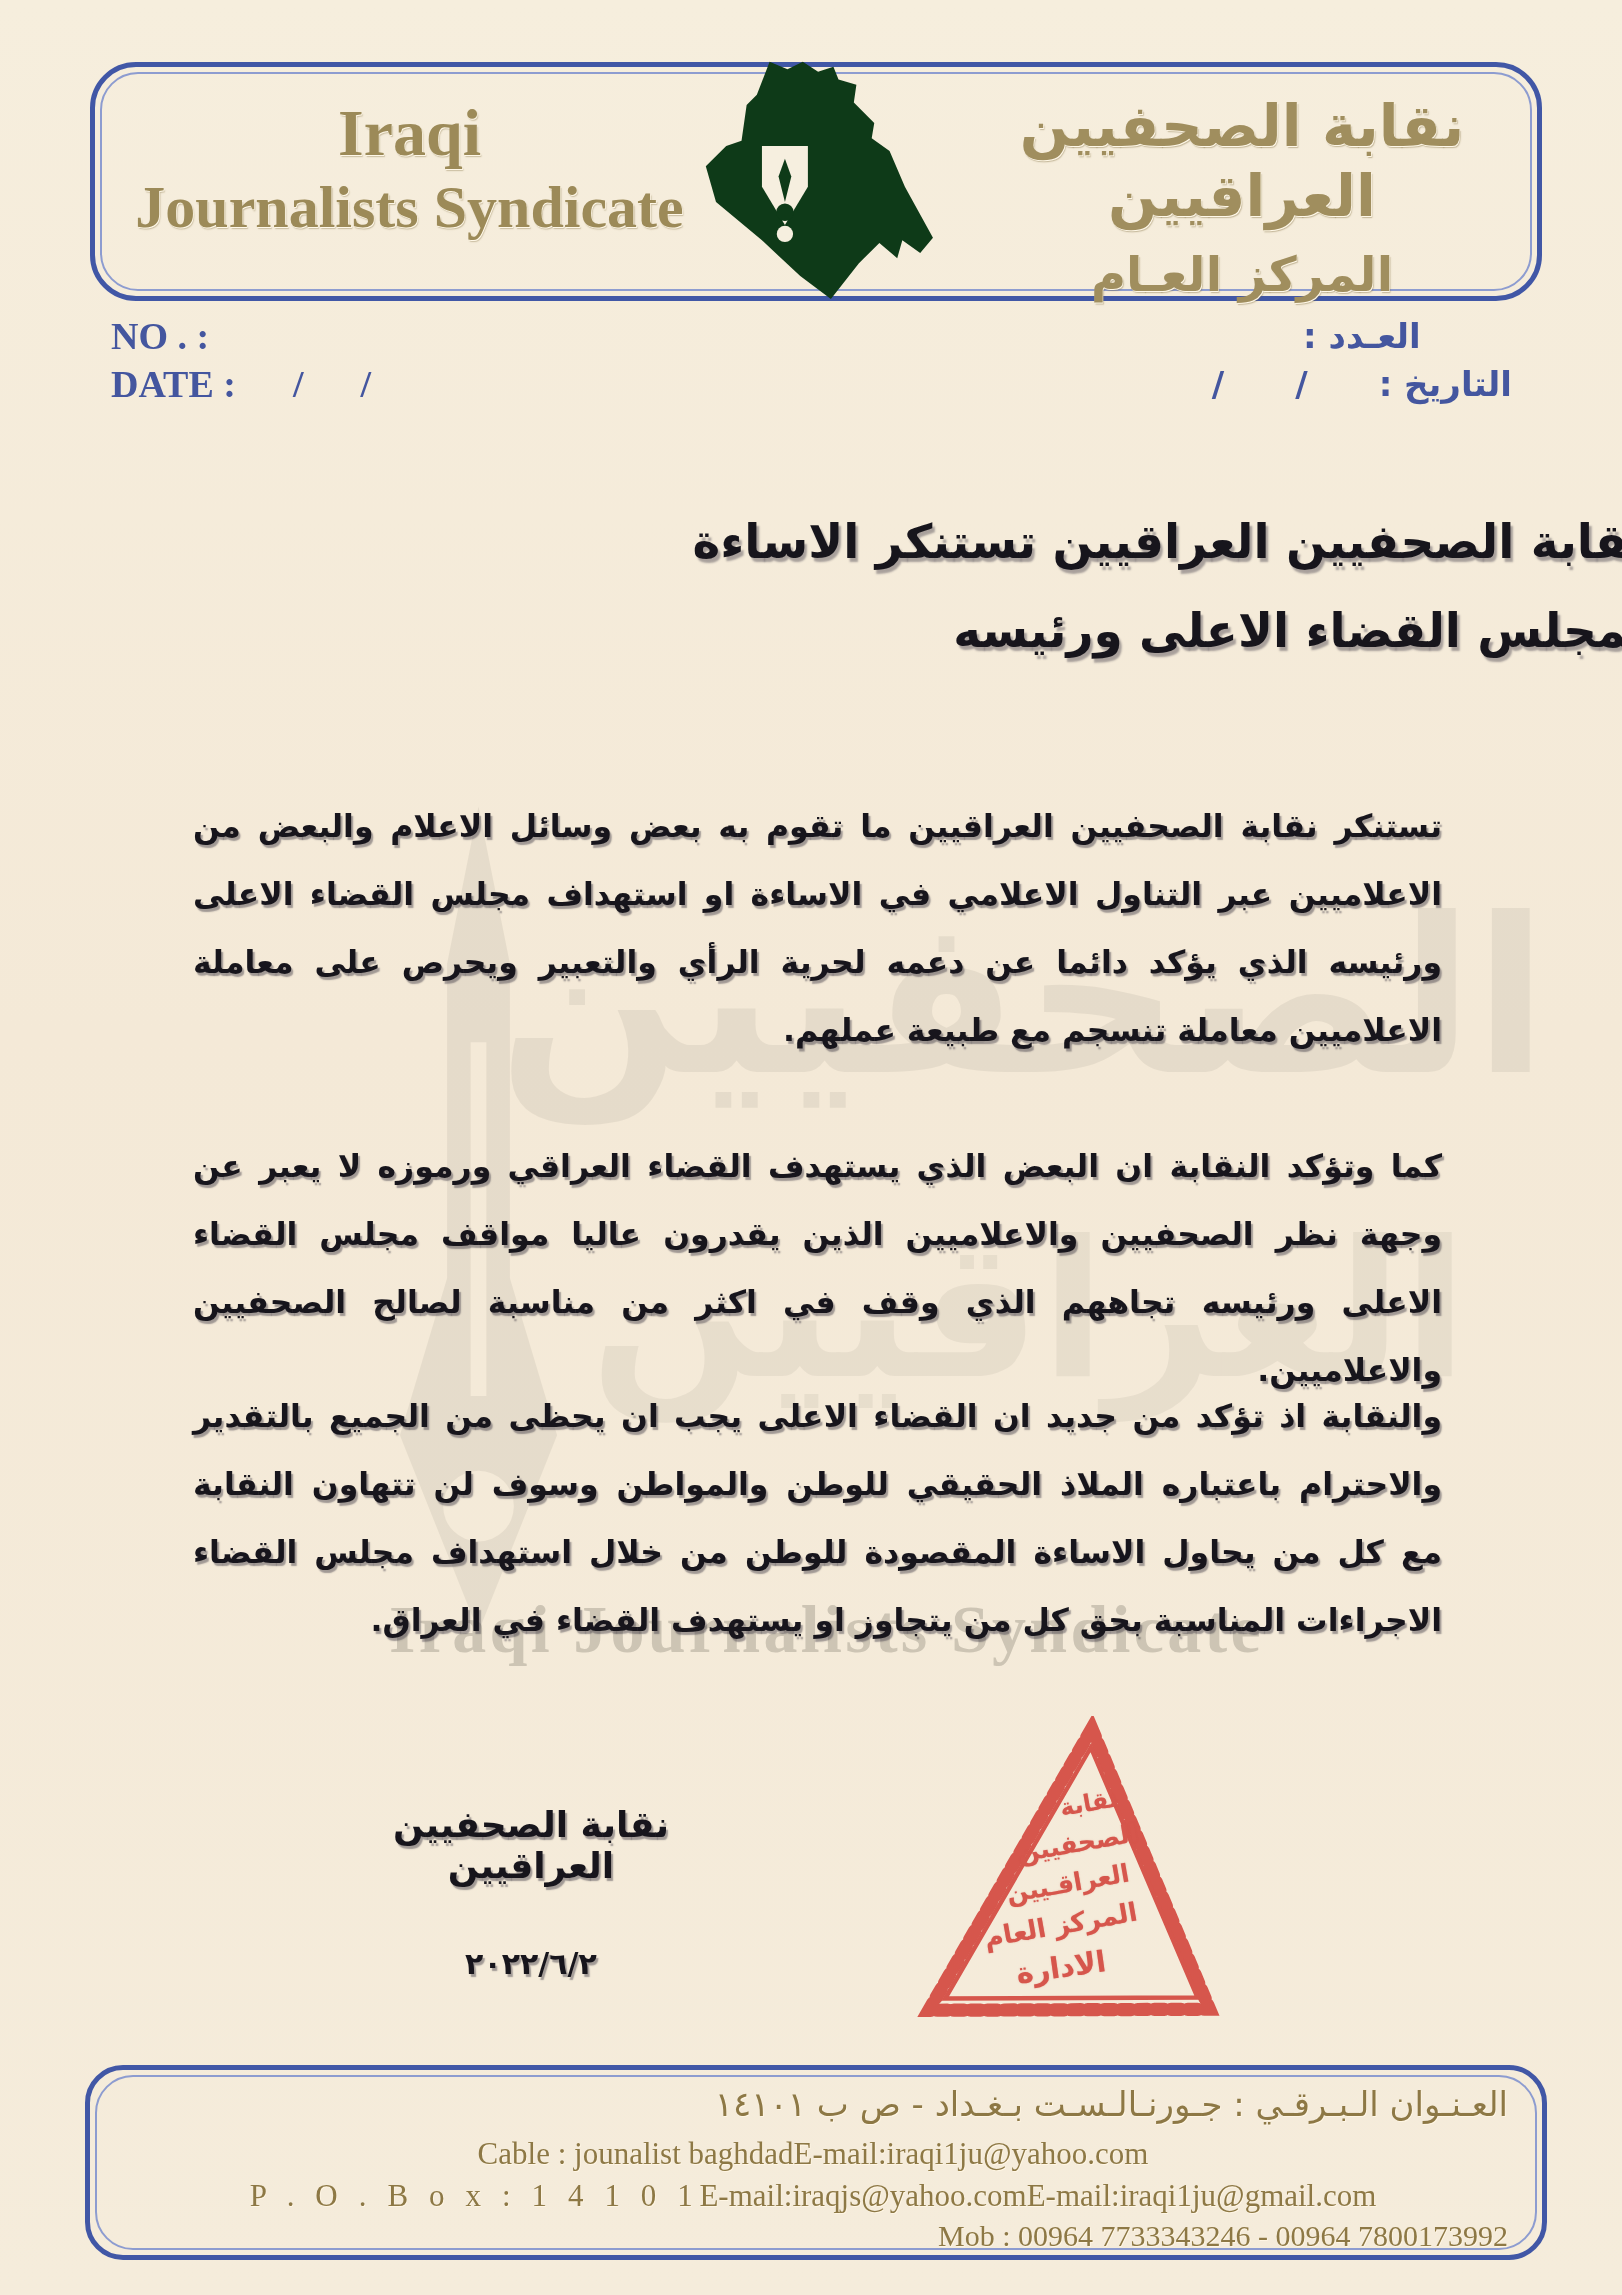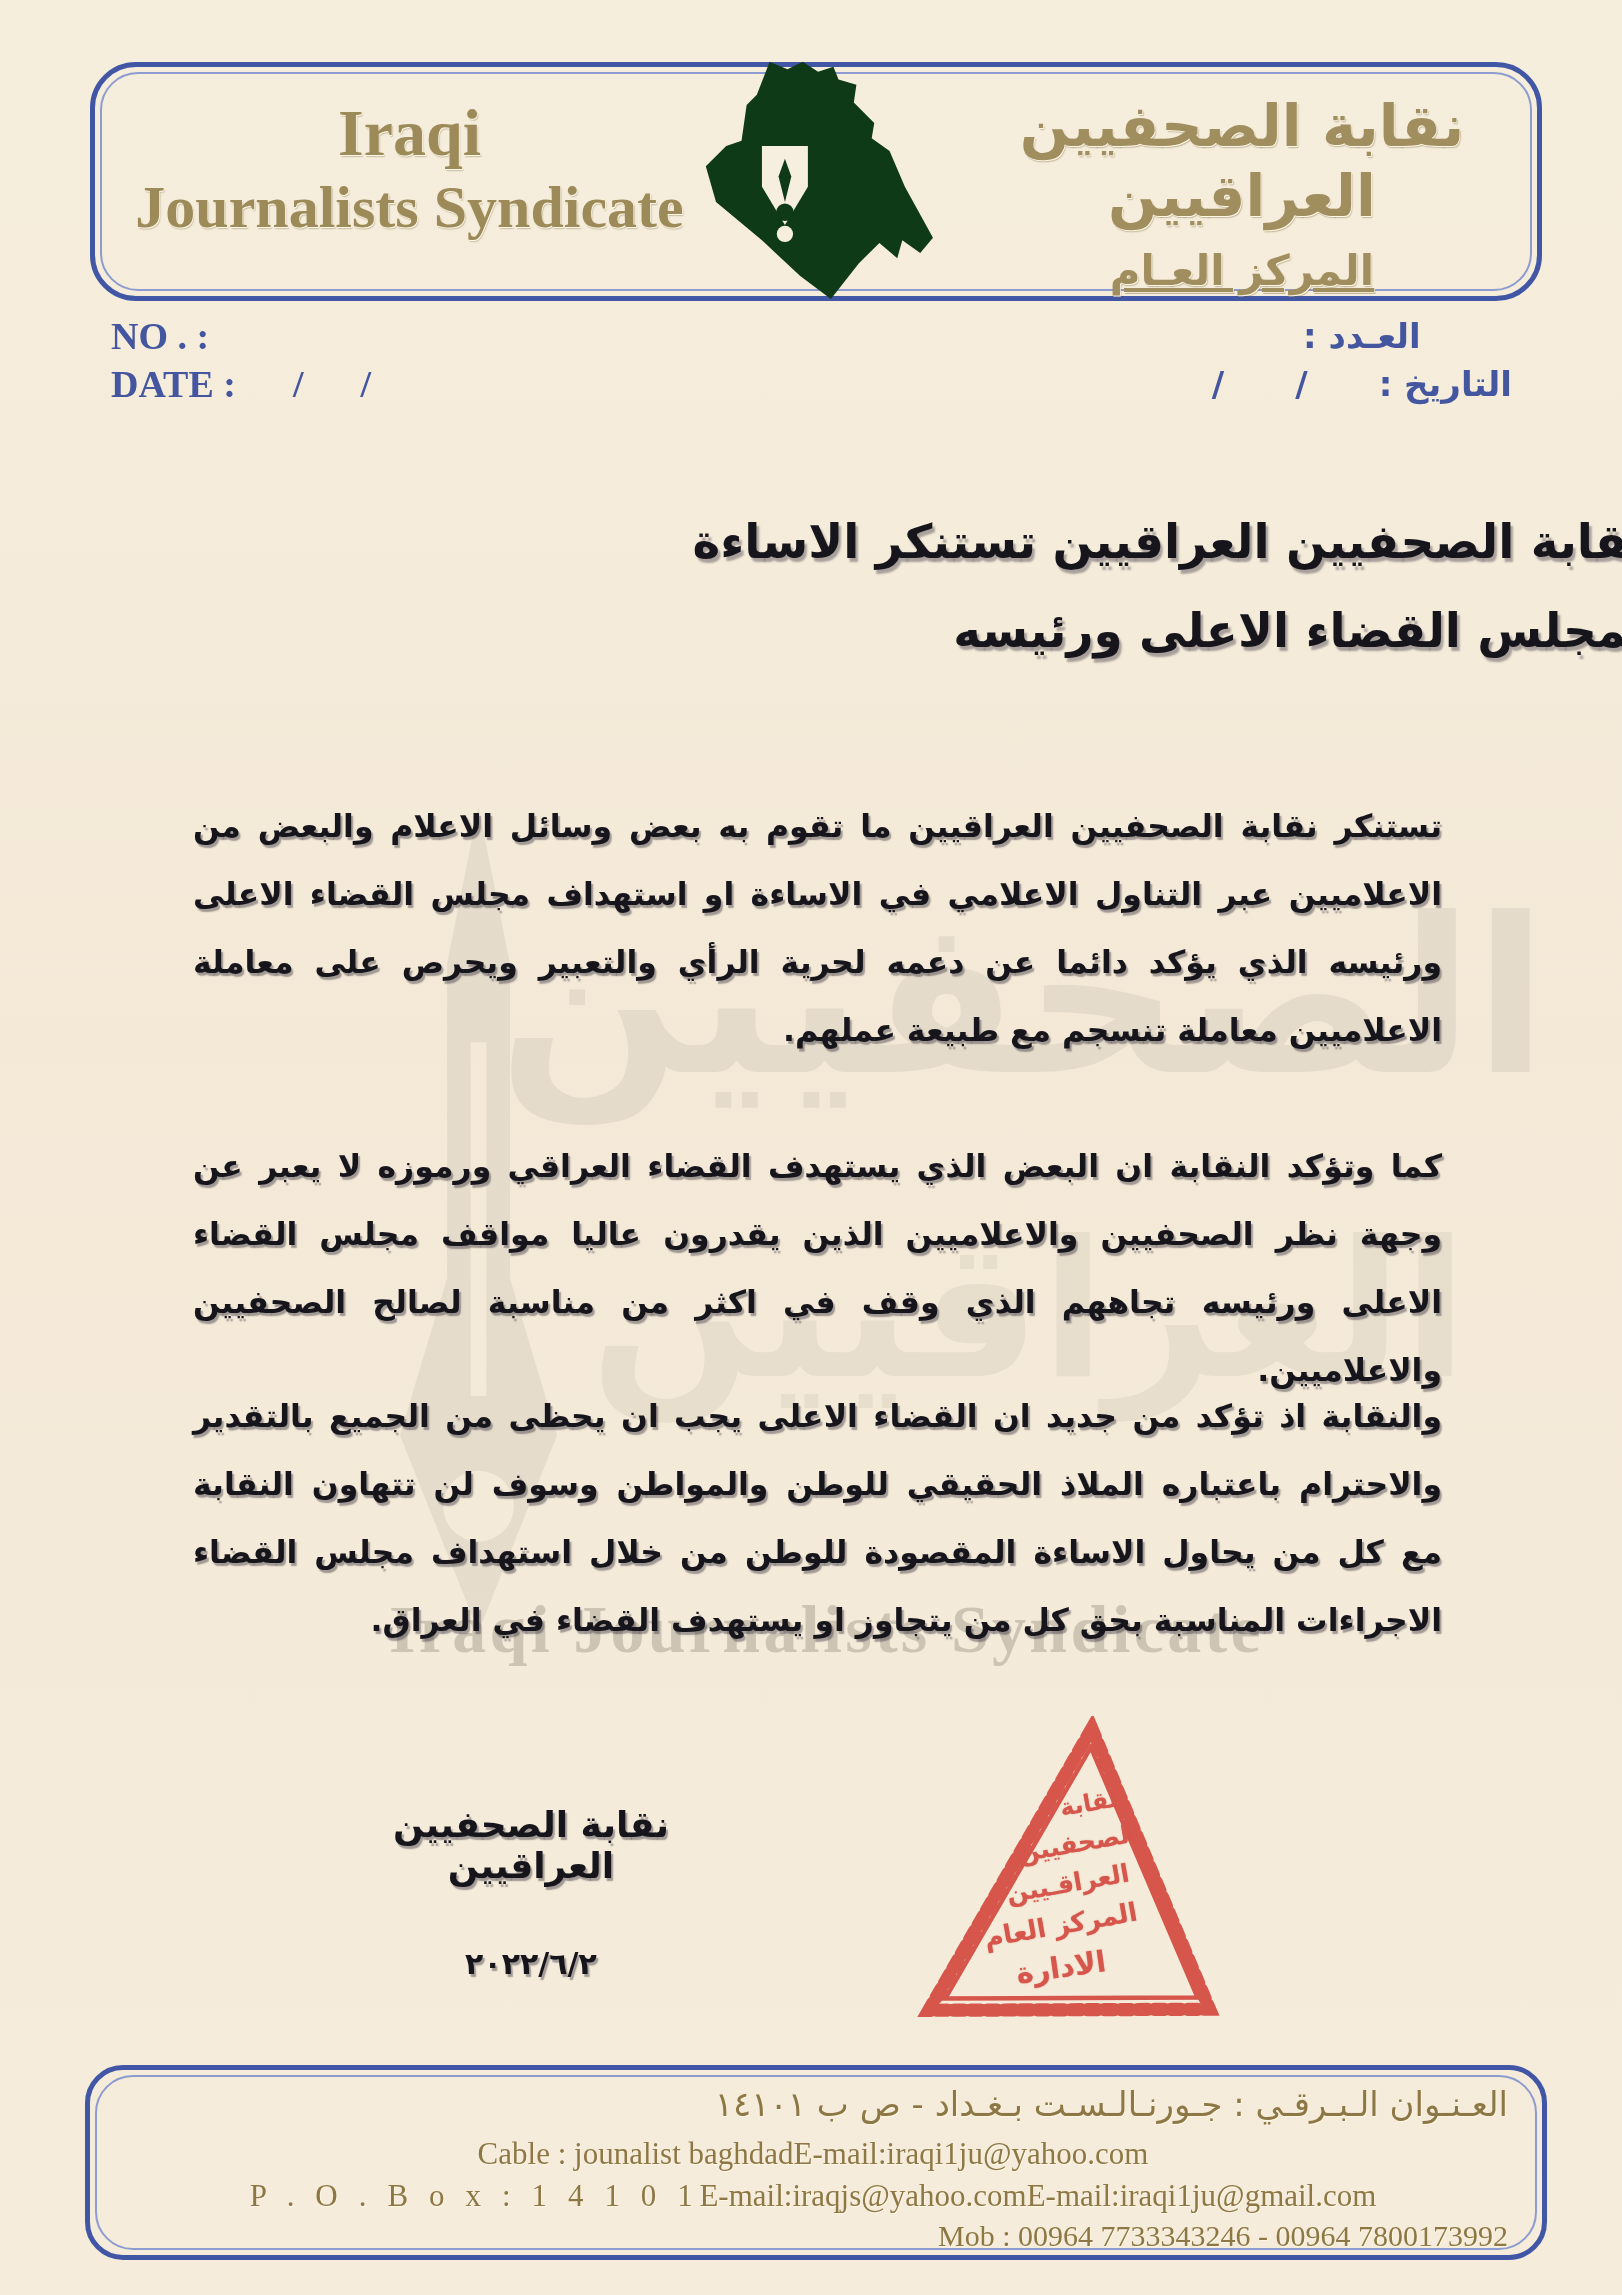--- a/index.html
+++ b/index.html
@@ -12,21 +12,21 @@
   
   .hdr-en{position:absolute;left:108px;top:98px;width:603px;text-align:center;
           color:#9c8a58;font-family:"Liberation Serif",serif;font-weight:bold;
           text-shadow:0.7px 0.7px 0 #fff8e8,1.3px 2px 1.3px rgba(120,100,50,.35);}
   .hdr-en .l1{font-size:66px;line-height:1.05;}
   .hdr-en .l2{font-size:60px;line-height:1.05;white-space:nowrap;margin-top:9.2px;}
   .hdr-ar{position:absolute;left:970px;top:92px;width:544px;text-align:center;direction:rtl;
           color:#a08e5e;font-weight:bold;
           text-shadow:0.7px 0.7px 0 #fff8e8,1.3px 2px 1.3px rgba(120,100,50,.4);}
   .hdr-ar .l1{font-size:58px;line-height:1.2;}
-  .hdr-ar .l2{font-size:42px;margin-top:14.4px;text-decoration:underline;}
+  .hdr-ar .l2{font-size:48px;margin-top:14.4px;}
   .logo{position:absolute;left:685px;top:54px;width:256px;height:268px;z-index:5;}
   
   .ref-en{position:absolute;left:111px;top:313px;color:#44569f;
           font-family:"Liberation Serif",serif;font-weight:bold;font-size:38px;line-height:1.25;}
   .ref-ar{position:absolute;right:134px;top:313px;direction:rtl;text-align:center;color:#44569f;
           font-weight:bold;font-size:34px;line-height:1.4;}
   .ws-pre{white-space:pre;}
   
   .title{position:absolute;left:0;right:0;top:497px;direction:rtl;
          color:#17151c;font-weight:bold;font-size:47px;line-height:1.9;

